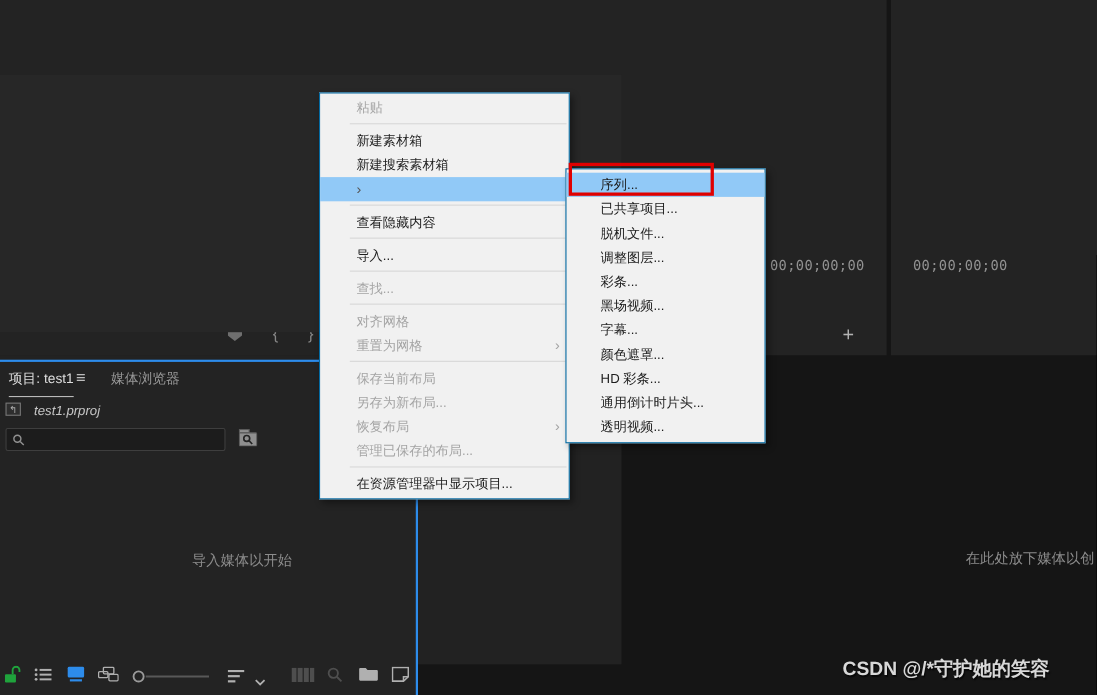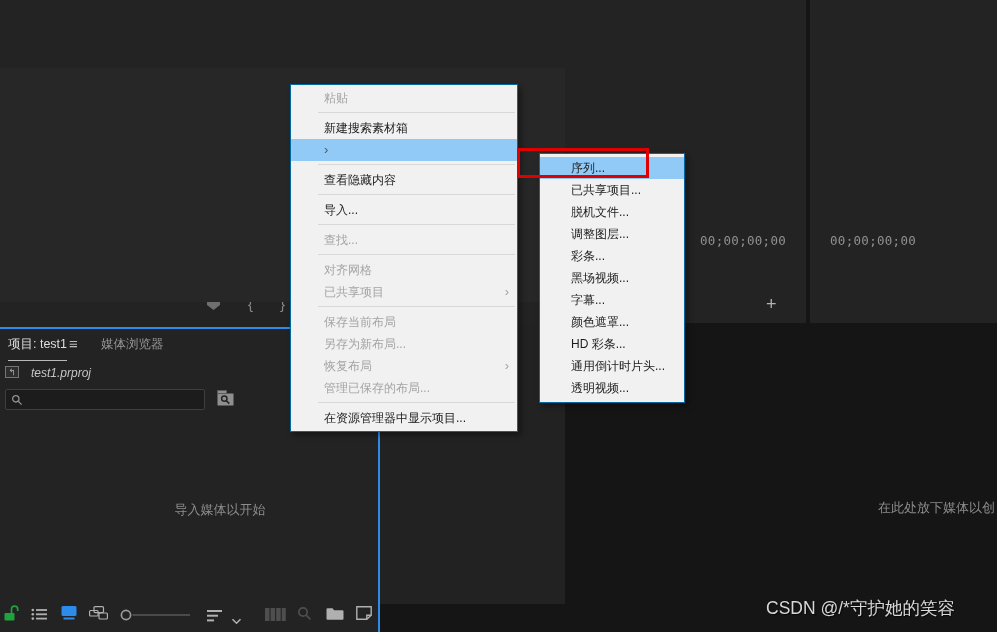--- a/index.html
+++ b/index.html
@@ -17,21 +17,21 @@
 
   .timecode { position:absolute; color:#919191; font-family:"DejaVu Sans Mono","Liberation Mono",monospace;
               font-size:12.5px; letter-spacing:.3px; }
   .transport-glyph { position:absolute; color:#878787; font-size:15px; line-height:15px; }
   .marker-shape { position:absolute; width:13px; height:13px; background:#6f6f6f;
                   clip-path:polygon(0 0,100% 0,100% 62%,50% 100%,0 62%); }
   .plus-btn { position:absolute; color:#b3b3b3; font-size:18px; line-height:16px; }
 
   .hint-text { position:absolute; color:#8c8c8c; font-size:13px; white-space:nowrap; }
   #watermark { position:absolute; left:766px; top:596px; color:#d8d8d8; font-size:17.5px; white-space:nowrap;
-               text-shadow:1px 1px 1px rgba(0,0,0,.6); }
+               text-shadow:1px 1px 1px rgba(0,0,0,.6);font-weight:bold; }
 
   
   #project-group { position:absolute; left:0; top:327px; width:380px; height:305px;
                    background:#232323; border-top:2px solid #2d8ceb; border-right:2px solid #2d8ceb; }
   .tab { position:absolute; top:7px; font-size:12.5px; white-space:nowrap; }
   .tab.active { color:#dedede; border-bottom:1px solid #b9b9b9; padding-bottom:7px; }
   .tab.inactive { color:#989898; }
   #panel-menu-btn { position:absolute; left:69px; top:6px; color:#bdbdbd; font-size:15px; }
   #prproj-icon { position:absolute; left:5px; top:37px; width:14px; height:12px;
                  border:1px solid #757575; background:#2e2e2e; color:#a9a9a9;
@@ -49,21 +49,21 @@
   
   .tool { position:absolute; left:0; width:46px; height:26px; text-align:center; }
   .tool .corner { position:absolute; right:8px; bottom:0; width:0; height:0;
                   border-left:4px solid transparent; border-bottom:4px solid #8a8a8a; }
   #tool-type span.tglyph { font-family:"DejaVu Serif","Liberation Serif",serif; font-size:20px; color:#c4c4c4; line-height:20px; }
 
   
   .ctx-menu { position:absolute; background:#f1f1f1; border:1px solid #0369a1;
               box-shadow:3px 3px 6px rgba(0,0,0,.4); padding:2px 0; z-index:10; }
   #context-menu { left:290px; top:84px; width:228px; }
-  #new-item-submenu { left:514px; top:153px; width:146px; z-index:11; padding:3px 0;margin-left:25px; }
+  #new-item-submenu { left:514px; top:153px; width:182px; z-index:11; padding:3px 0; }
   .menu-item { position:relative; height:22px; line-height:22px; padding-left:33px; padding-right:8px;
                font-size:12px; color:#1c1c1c; white-space:nowrap; display:flex; }
   #new-item-submenu .menu-item { padding-left:31px; }
   .menu-item .menu-label { flex:1 1 auto; overflow:hidden; }
   .menu-item .submenu-arrow { visibility:hidden; color:#555; font-size:13px; }
   .menu-item.disabled { color:#a4a4a4; }
   .menu-item.disabled .submenu-arrow { color:#a4a4a4; }
   .menu-item.highlighted { background:#91c9f7; }
   .menu-sep { height:1px; background:#d8d8d8; margin:3px 2px 4px 27px; }
 
@@ -225,20 +225,24 @@
   <span id="watermark">CSDN @/*守护她的笑容</span>
 
   <div class="ctx-menu" id="context-menu">
 
   <div class="menu-item disabled">
         <span class="menu-label">粘贴</span>
         <span class="submenu-arrow">›</span>
       </div>
       <div class="menu-sep"></div>
       <div class="menu-item">
+        <span class="menu-label">新建素材箱</span>
+        <span class="submenu-arrow">›</span>
+      </div>
+      <div class="menu-item">
         <span class="menu-label">新建搜索素材箱</span>
         <span class="submenu-arrow">›</span>
       </div>
       <div class="menu-item highlighted">
         <span class="submenu-arrow" style="visibility: visible;">›</span>
       </div>
       <div class="menu-sep"></div>
       <div class="menu-item">
         <span class="menu-label">查看隐藏内容</span>
         <span class="submenu-arrow">›</span>
@@ -252,21 +256,21 @@
       <div class="menu-item disabled">
         <span class="menu-label">查找...</span>
         <span class="submenu-arrow">›</span>
       </div>
       <div class="menu-sep"></div>
       <div class="menu-item disabled">
         <span class="menu-label">对齐网格</span>
         <span class="submenu-arrow">›</span>
       </div>
       <div class="menu-item disabled">
-        <span class="menu-label">已共享项目</span>
+        <span class="menu-label">重置为网格</span>
         <span class="submenu-arrow" style="visibility: visible;">›</span>
       </div>
       <div class="menu-sep"></div>
       <div class="menu-item disabled">
         <span class="menu-label">保存当前布局</span>
         <span class="submenu-arrow">›</span>
       </div>
       <div class="menu-item disabled">
         <span class="menu-label">另存为新布局...</span>
         <span class="submenu-arrow">›</span>

